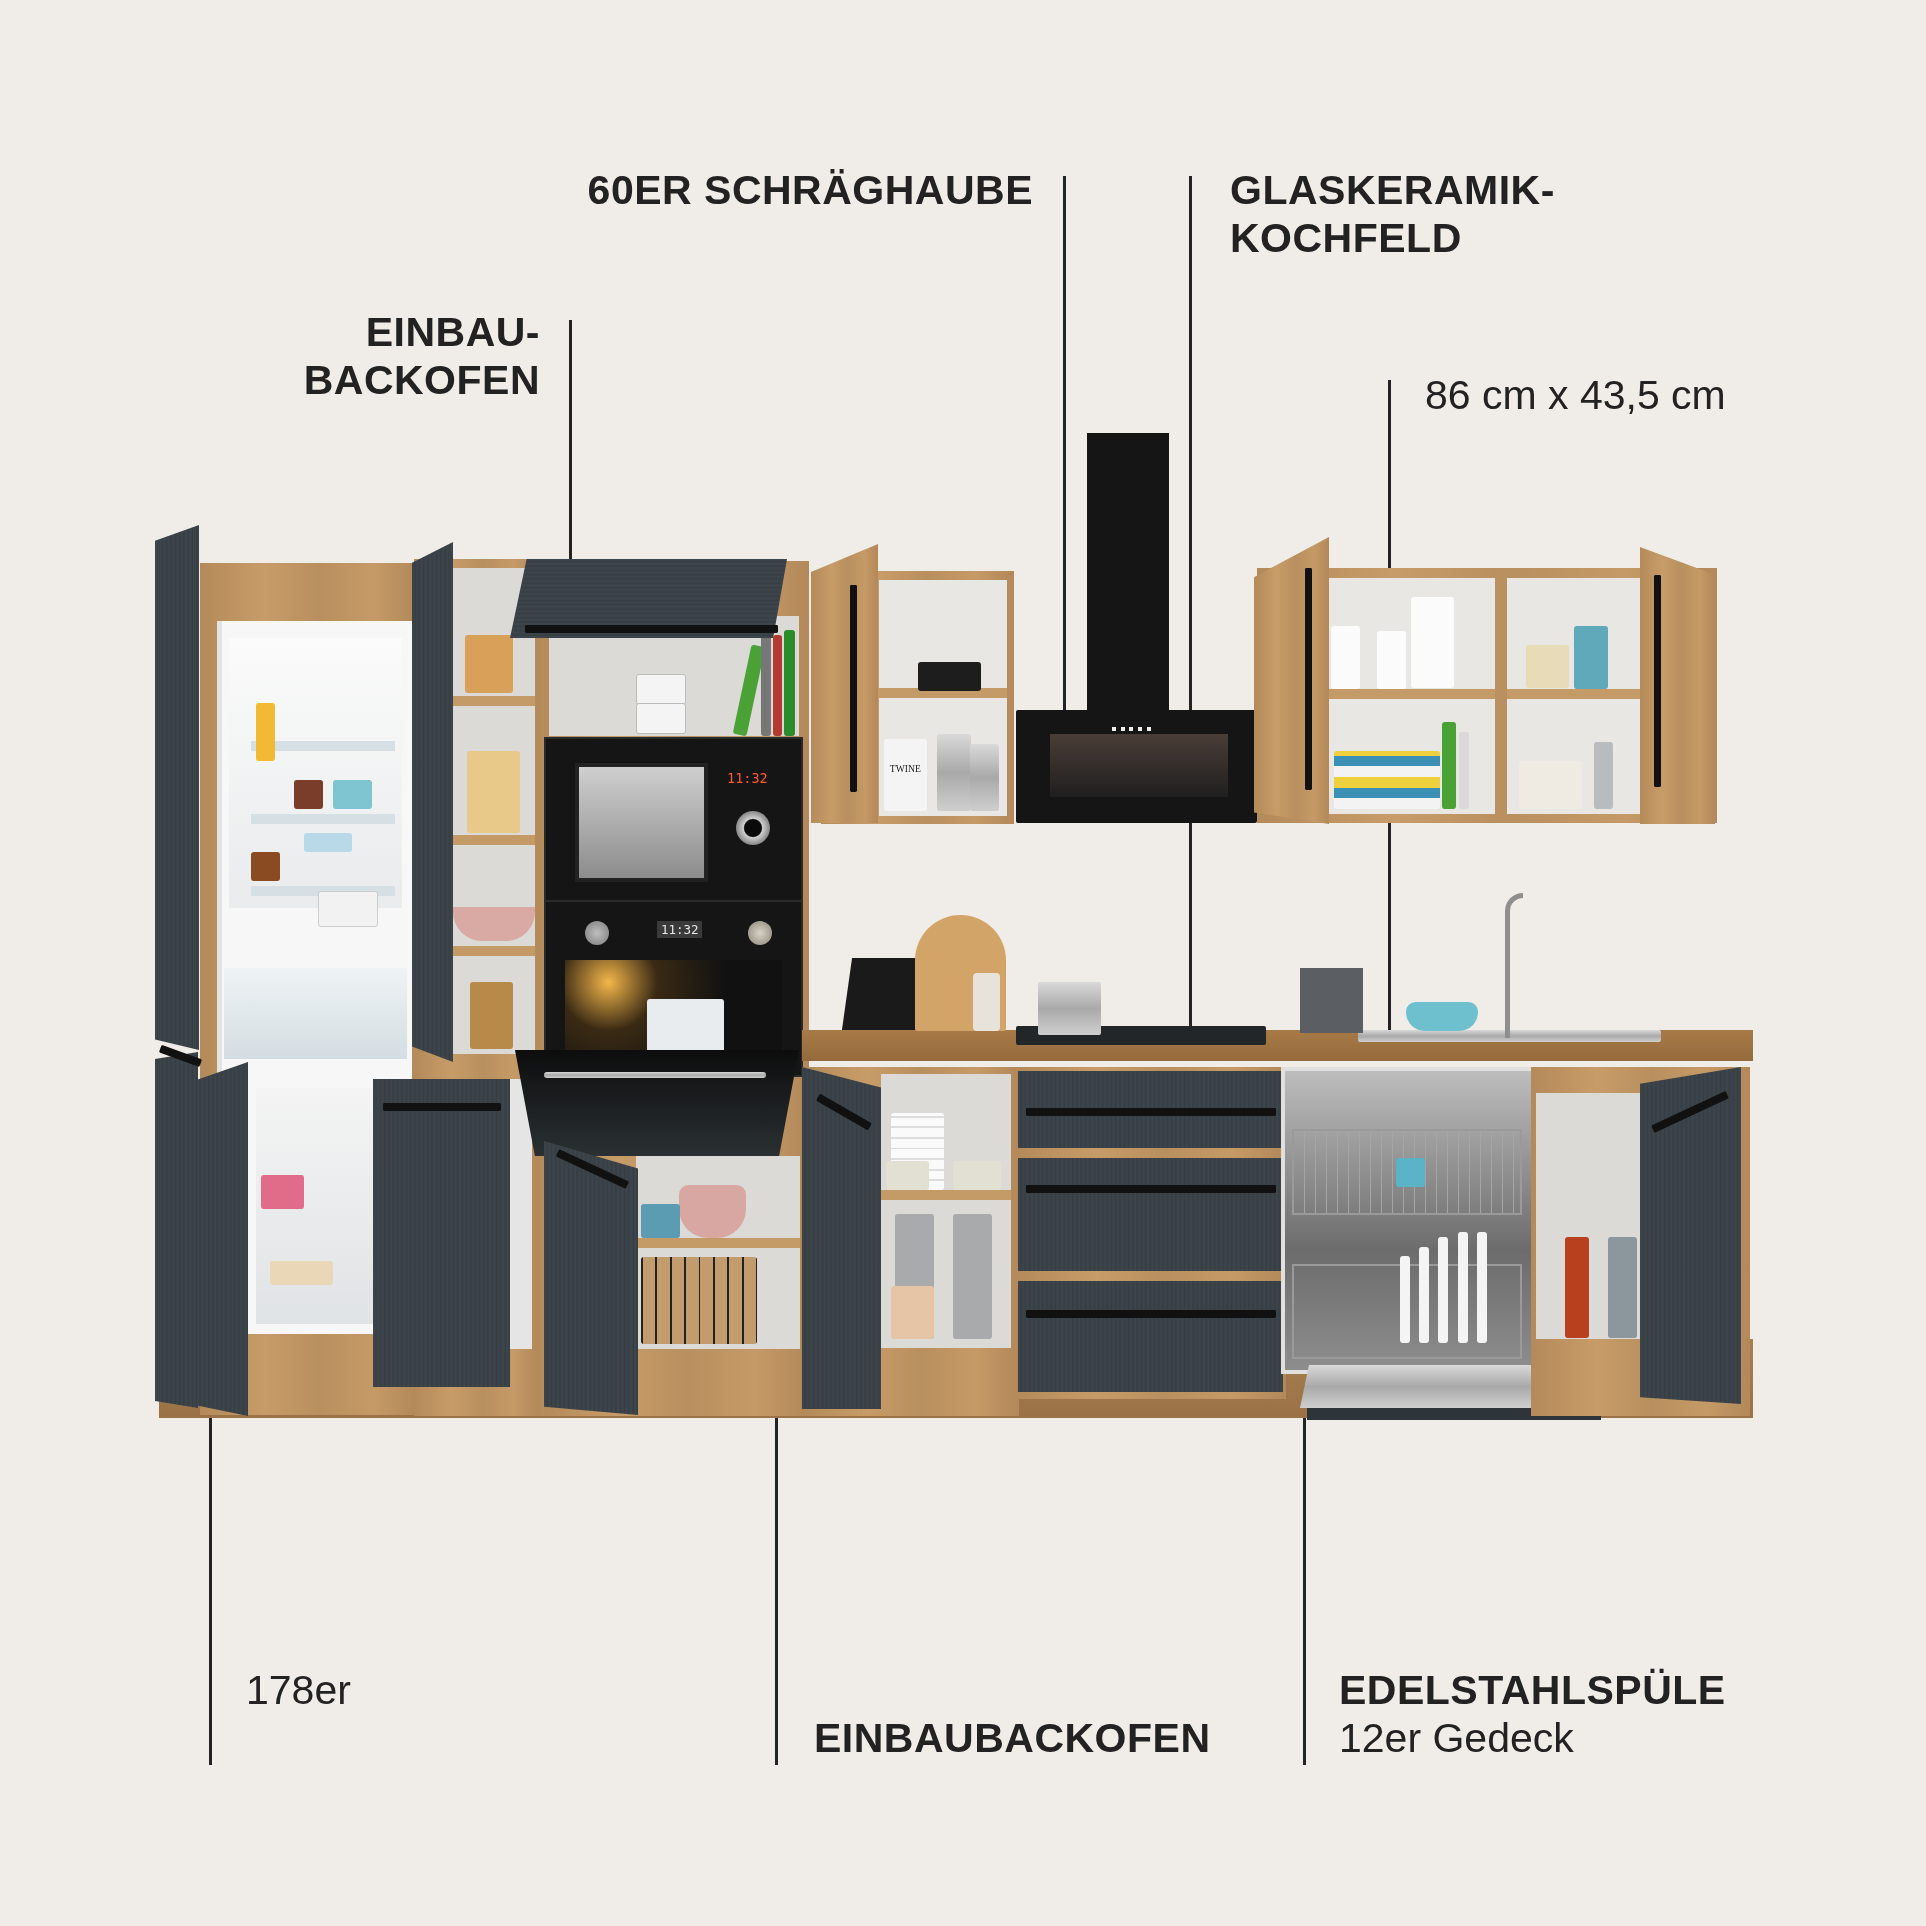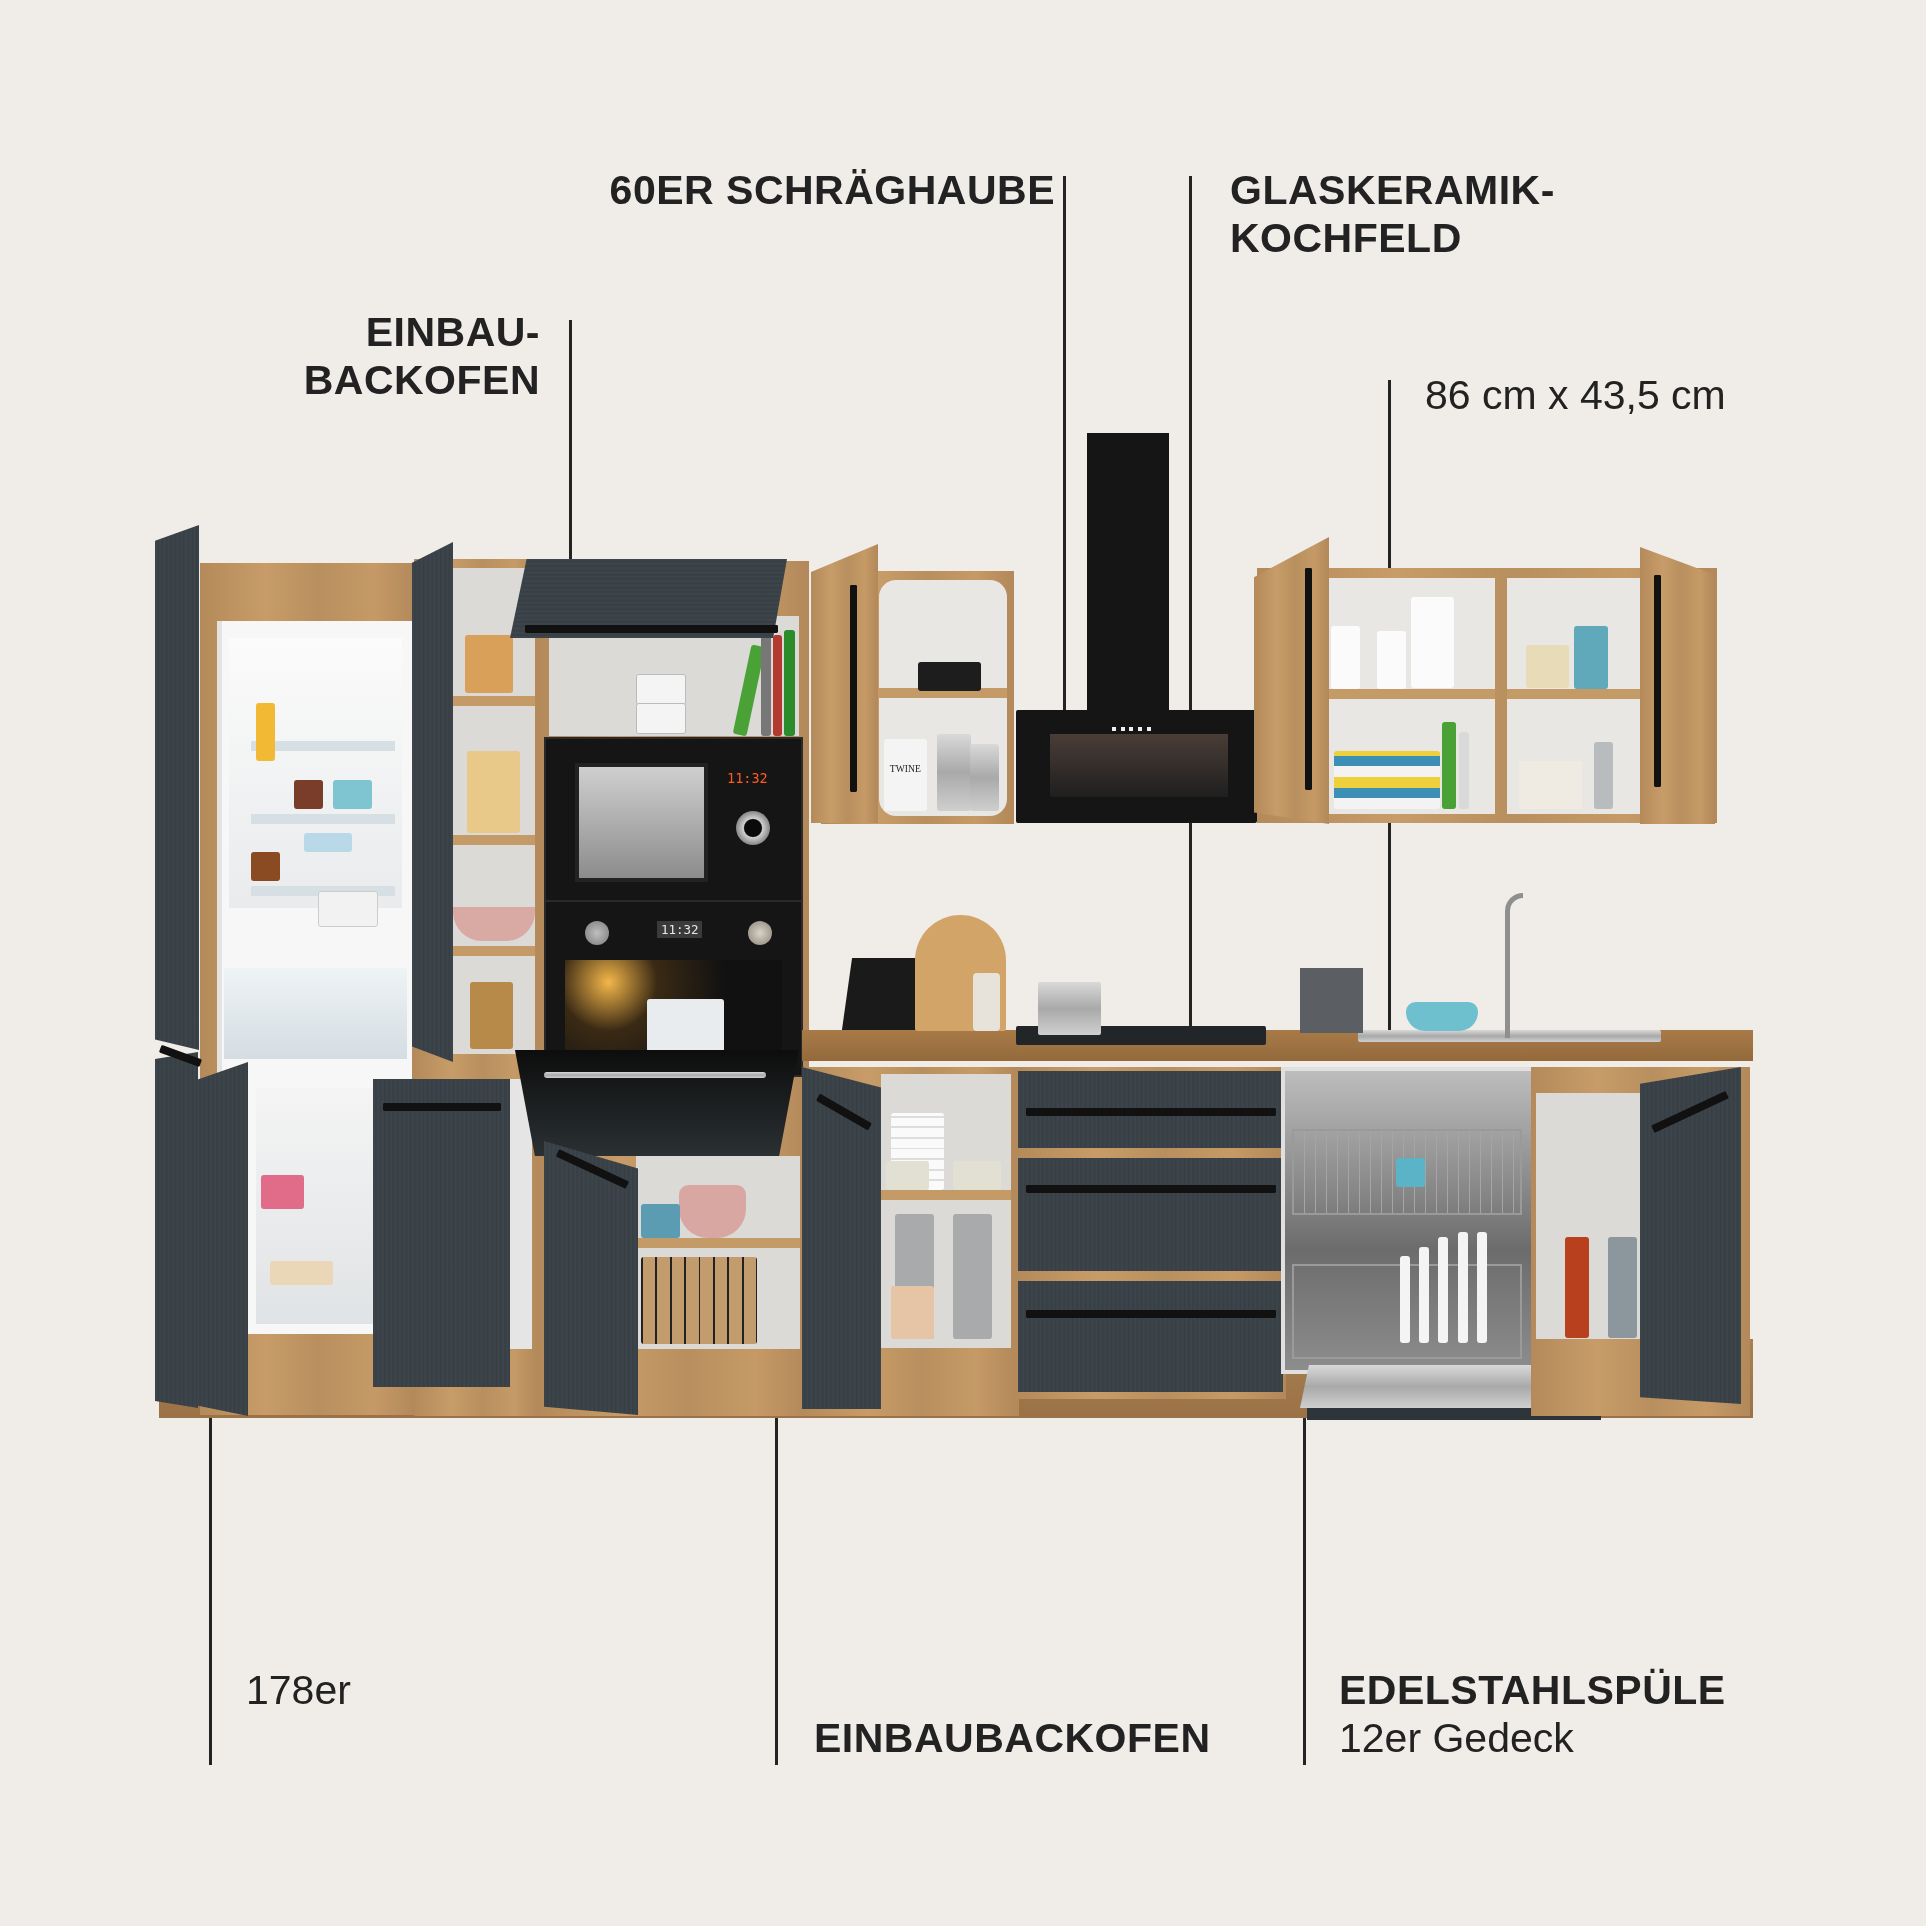--- a/index.html
+++ b/index.html
@@ -26,21 +26,21 @@
   .black { background: #151515; }
   .steel { background: linear-gradient(180deg, #d9d9d9, #a9a9a9 50%, #cfcfcf); }
   .shelf { position: absolute; height: 9.6px; background: #c49a66; }
   .handle-v { position: absolute; width: 6.7px; background: #111; border-radius: 1.4px; }
   .handle-h { position: absolute; height: 7.7px; background: #111; border-radius: 1.4px; }
   .item { position: absolute; border-radius: 2.9px; }
 </style>
 </head>
 <body>
 
-<div class="label right" style="left:552px; top:166px; width:503px;">
+<div class="label right" style="left:530px; top:166px; width:503px;">
   <span class="bold">60ER SCHRÄGHAUBE</span>
 </div>
 
 <div class="label" style="left:1230px; top:166px;">
   <span class="bold">GLASKERAMIK-</span>
   <span class="bold">KOCHFELD</span>
 </div>
 
 <div class="label right" style="left:241px; top:308px; width:299px;">
   <span class="bold">EINBAU-</span>
@@ -207,21 +207,21 @@
   <div class="abs" style="left:847px; top:958px; width:77px; height:72px; background:#1a1a1a; transform:skewX(-8deg);"></div>
   <div class="abs" style="left:915px; top:915px; width:91px; height:116px; background:#d3a468; border-radius:46px 46px 2.9px 2.9px;"></div>
   <div class="abs" style="left:973px; top:973px; width:26.5px; height:58px; background:#e8e3da; border-radius:3.9px;"></div>
 
   <div class="abs steel" style="left:1358px; top:1030px; width:303px; height:12px; border-radius:1.9px;"></div>
   <div class="abs" style="left:1505px; top:893px; width:12.5px; height:140px; border:5.8px solid #8f8f8f; border-bottom:none; border-right:none; border-radius:29px 0 0 0;"></div>
   <div class="item" style="left:1406px; top:1002px; width:72px; height:29px; background:#6fc0cf; border-radius:9.6px 9.6px 19px 19px;"></div>
   <div class="abs" style="left:1300px; top:968px; width:63px; height:65px; background:#5b5f63;"></div>
 
   <div class="abs wood" style="left:821px; top:571px; width:193px; height:253px;"></div>
-  <div class="abs" style="left:879px; top:580px; width:128px; height:236px; background:#e8e7e4;border-radius:17px;">
+  <div class="abs" style="left:879px; top:580px; width:128px; height:236px; background:#e8e7e4;">
     <div class="shelf" style="left:0; top:108px; width:128px;"></div>
     <div class="item" style="left:39px; top:82px; width:63px; height:29px; background:#1d1d1d;"></div>
     <div class="item" style="left:4.8px; top:159px; width:43px; height:72px; background:#f4f4f4; font-size:9.6px; text-align:center; padding-top:24px; box-sizing:border-box; font-family:'Liberation Serif',serif;"><span>TWINE</span></div>
     <div class="item steel" style="left:58px; top:154px; width:34px; height:77px;"></div>
     <div class="item steel" style="left:91px; top:164px; width:29px; height:67px;"></div>
   </div>
   <div class="abs wood" style="left:811px; top:544px; width:67px; height:279px; clip-path:polygon(0 10%,100% 0,100% 100%,0 100%);"></div>
   <div class="handle-v" style="left:850px; top:585px; height:207px;"></div>
 
   <div class="abs black" style="left:1087px; top:433px; width:82px; height:279px;"></div>

